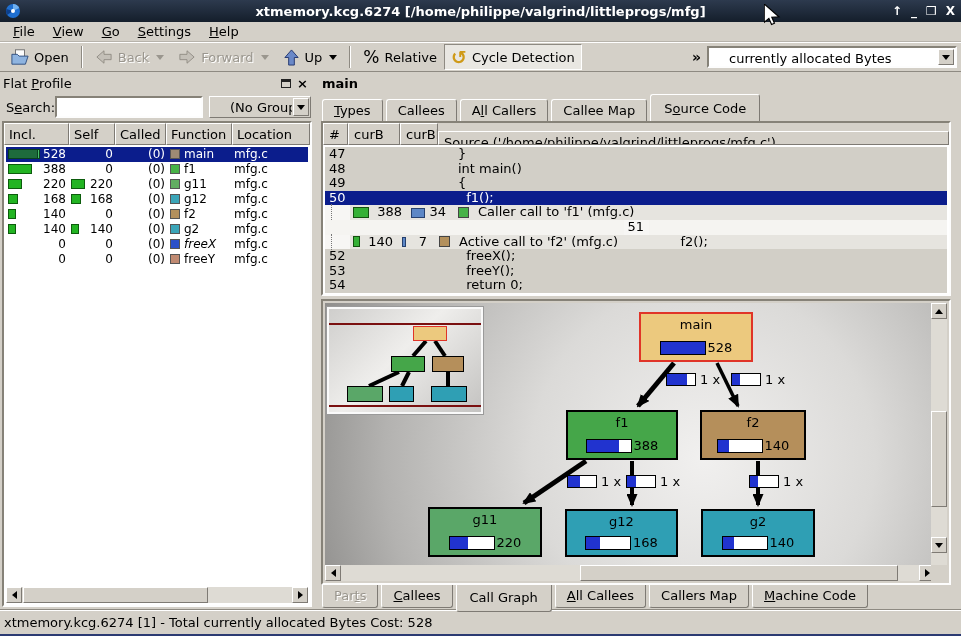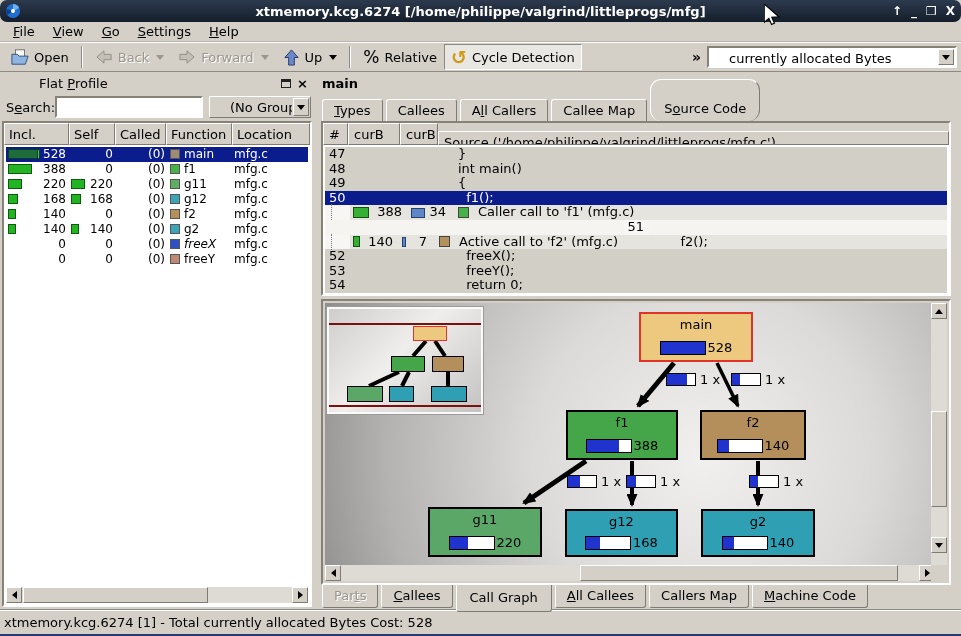--- a/index.html
+++ b/index.html
@@ -6,21 +6,21 @@
   html,body { width:961px; height:636px; overflow:hidden; }
   body { font-family:"DejaVu Sans","Liberation Sans",sans-serif; font-size:13px; color:#000; }
   #app { position:relative; width:961px; height:636px; background:#d4d0c8; overflow:hidden; }
 
   
   .raised  { border:1px solid; border-color:#ffffff #7e7a74 #7e7a74 #ffffff; }
   .sunken2 { border:2px solid; border-color:#868278 #fdfdfd #fdfdfd #868278; }
 
   
   .titlebar { position:absolute; left:0; top:0; width:961px; height:22px;
-    background:linear-gradient(#2d3a4e,#141e2b); display:flex; align-items:center;border-radius:7px; }
+    background:linear-gradient(#2d3a4e,#141e2b); display:flex; align-items:center; }
   .titlebar .appicon { width:16px; height:16px; margin-left:5px; }
   .titlebar .ttext { position:absolute; left:0; right:0; text-align:center; color:#fff; font-weight:bold; font-size:13px; }
   .tbtns { position:absolute; right:6px; top:0; height:22px; display:flex; align-items:center; gap:9px; color:#fff; font-weight:bold; font-size:12px; }
   .tbtn { cursor:default; line-height:22px; }
 
   
   .menubar { position:absolute; left:0; top:22px; width:961px; height:20px; background:#d4d0c8;
     border-bottom:1px solid #b7b3ab; display:flex; align-items:center; padding-left:4px; }
   .menu-item { padding:2px 9px; }
 
@@ -33,21 +33,21 @@
   .dis { color:#9a968e; text-shadow:1px 1px 0 #fff; }
   .dd-arrow { width:0; height:0; border-left:4px solid transparent; border-right:4px solid transparent; border-top:5px solid #000; margin-left:2px; }
   .dd-arrow.gray { border-top-color:#9a968e; }
   .chevron { font-weight:bold; font-size:14px; margin:0 6px 0 2px; }
   .combo { position:relative; height:22px; background:#fff; }
   .combo .cval { position:absolute; left:20px; top:3px; right:20px; white-space:nowrap; overflow:hidden; font-size:13px; }
   .combo .cbtn { position:absolute; right:1px; top:1px; bottom:1px; width:16px; background:#d4d0c8; display:flex; align-items:center; justify-content:center; }
 
   
   .dock-title { position:absolute; left:3px; top:74px; width:309px; height:19px; display:flex; align-items:center; }
-  .dock-title .dtext { flex:1; font-size:13px;margin-left:36px; }
+  .dock-title .dtext { flex:1; font-size:13px; }
   .dock-icos { display:flex; gap:6px; align-items:center; margin-right:4px; }
   .float-ico { width:10px; height:9px; border:1px solid #222; border-top:3px solid #222; background:#d4d0c8; }
   .close-ico { font-weight:bold; font-size:13px; line-height:10px; }
   .search-row { position:absolute; left:3px; top:96px; width:309px; height:40px; }
   .search-row .slabel { position:absolute; left:3px; top:4px; }
   .search-input { position:absolute; left:52px; top:0; width:148px; height:22px; background:#fff; }
   .group-combo { position:absolute; left:206px; top:0; width:102px; height:22px; background:#d4d0c8; }
   .group-combo .cval { right:18px; }
 
   .fp-frame { position:absolute; left:2px; top:121px; width:310px; height:486px; background:#fff; }
@@ -71,21 +71,21 @@
   .tri-d { width:0;height:0;border-left:4px solid transparent;border-right:4px solid transparent;border-top:5px solid #000; }
   .sb-track { background:#dedbd4; position:absolute; }
   .sb-thumb { background:#d4d0c8; position:absolute; }
 
   
   .fn-title { position:absolute; left:322px; top:76px; font-weight:bold; font-size:13px; }
   .tabbar-top { position:absolute; left:322px; top:95px; height:26px; display:flex; align-items:flex-end; }
   .tab { position:relative; padding:3px 11px 3px; margin-right:3px; background:#d4d0c8;
     border:1px solid #7e7a74; border-bottom:none; border-top-color:#fff; border-left-color:#fff;
     border-radius:3px 3px 0 0; font-size:13px; white-space:nowrap; }
-  .tab.active { padding:21px 13px 5px; z-index:3;border-radius:11px; }
+  .tab.active { padding:6px 13px 5px; z-index:3; }
   .tabbar-bottom { position:absolute; left:322px; top:585px; height:25px; display:flex; align-items:flex-start; }
   .tab-b { position:relative; padding:3px 11px 4px; margin-right:3px; background:#d4d0c8;
     border:1px solid #7e7a74; border-top:none; border-left-color:#fff;
     border-radius:0 0 3px 3px; font-size:13px; white-space:nowrap; }
   .tab-b.active { padding:5px 13px 6px; z-index:3; }
   .tab-b.disabled { color:#9a968e; text-shadow:1px 1px 0 #fff; }
 
   
   .src-frame { position:absolute; left:321px; top:121px; width:630px; height:175px; background:#fff; overflow:hidden; }
   .src-header { display:flex; height:22px; background:#d4d0c8; }

